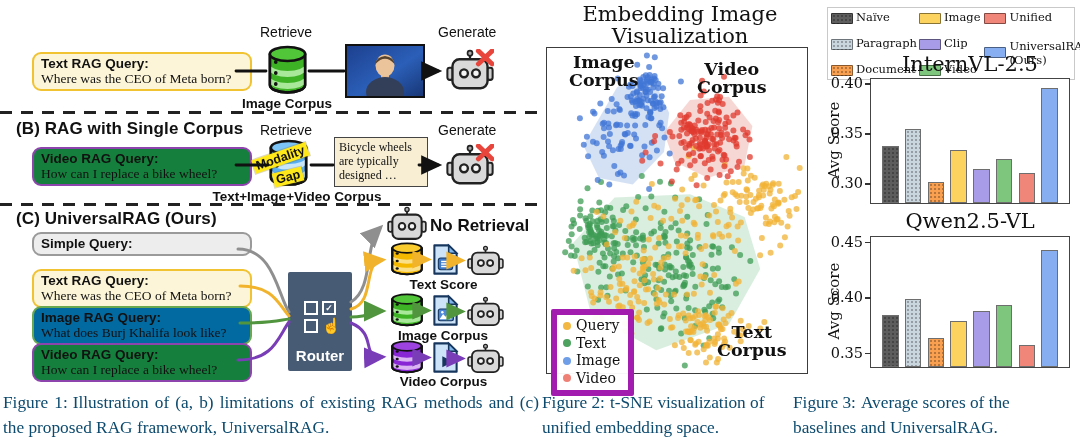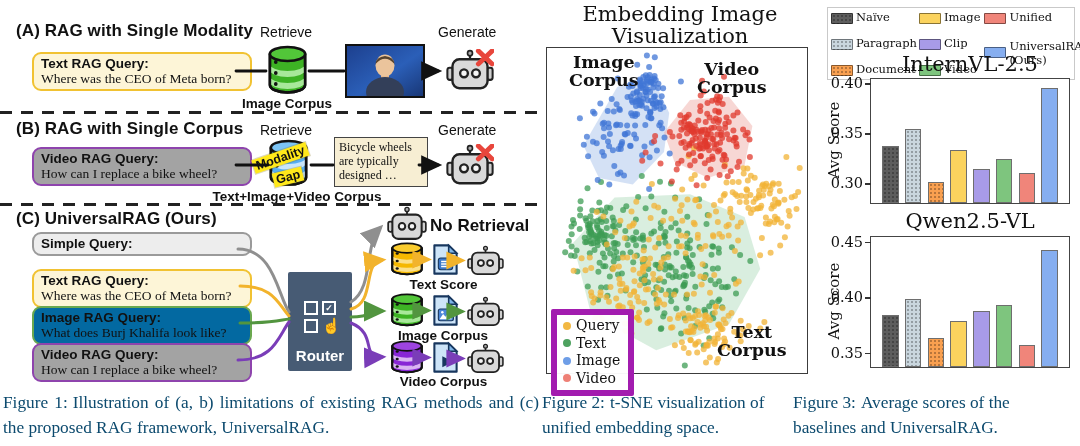--- a/index.html
+++ b/index.html
@@ -8,21 +8,21 @@
   .abs { position:absolute; }
 
   
   .sec-title { font-weight:bold; font-size:17px; letter-spacing:0.1px; }
   .small-label { font-size:14px; color:#111; }
   .corpus-label { font-weight:bold; font-size:13.5px; text-align:center; }
   .qbox { width:202px; border-radius:9px; padding:2px 7px 3px 7px; line-height:1.12; background:#fff; }
   .qbox .qlabel { font-weight:bold; font-size:13.5px; font-family:"Liberation Sans",sans-serif; }
   .qbox .qtext  { font-size:13.5px; font-family:"Liberation Serif", serif; }
   .qbox.yellow { background:#fdf5d7; border:2.2px solid #f1c232; }
-  .qbox.purple { background:#a3a3a3; border:2.2px solid #8e44ad; }
+  .qbox.purple { background:#15803d; border:2.2px solid #8e44ad; }
   .qbox.gray   { background:#ededed; border:2.2px solid #9a9a9a; }
   .qbox.green  { background:#0369a1; border:2.2px solid #6aa84f; }
   .dashline { position:absolute; left:0; width:539px; height:3px;
               background:repeating-linear-gradient(90deg,#222 0 12px,transparent 12px 21px); }
   .icon { display:block; }
   .snippet { background:#f7eed3; border:1.6px solid #444; font-family:"Liberation Serif",serif;
              font-size:12px; line-height:1.18; padding:2px 4px; }
   .sticker { position:absolute; background:#ffe81a; color:#111; font-weight:bold; font-size:12.5px;
              padding:0 3px; white-space:nowrap; box-shadow:0 0 0 1px rgba(120,100,0,0.25); }
   .router { background:#475b74; border-radius:2px; display:flex; flex-direction:column;
@@ -69,21 +69,20 @@
   .caption .figlabel { margin-right:5px; }
   .cap-justify { text-align:justify; }
 </style>
 </head>
 <body>
 
 <div id="stage">
 
   <div class="abs" style="left:0;top:0;width:540px;height:385px;">
 
-    <div class="abs sec-title" style="left:16px;top:21px;">(A) RAG with Single Modality</div>
     <div class="abs small-label" style="left:260px;top:24px;">Retrieve</div>
     <div class="abs small-label" style="left:438px;top:24px;">Generate</div>
 
     <div class="abs qbox yellow" style="left:32px;top:52px;">
       <div class="qlabel">Text RAG Query:</div>
       <div class="qtext">Where was the CEO of Meta born?</div>
     </div>
 
     <div class="abs icon" style="left:266px;top:45px;width:43px;height:50px;"><svg viewBox="0 0 44 50" width="100%" height="100%" preserveAspectRatio="none">
     <path d="M4 9 V40 A18 7.5 0 0 0 40 40 V9 Z" fill="#3db224" stroke="#111" stroke-width="2.6"></path>

